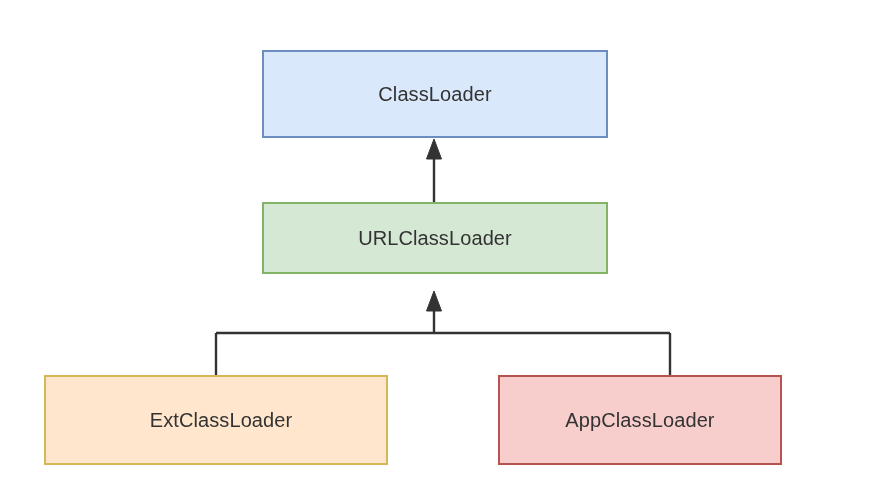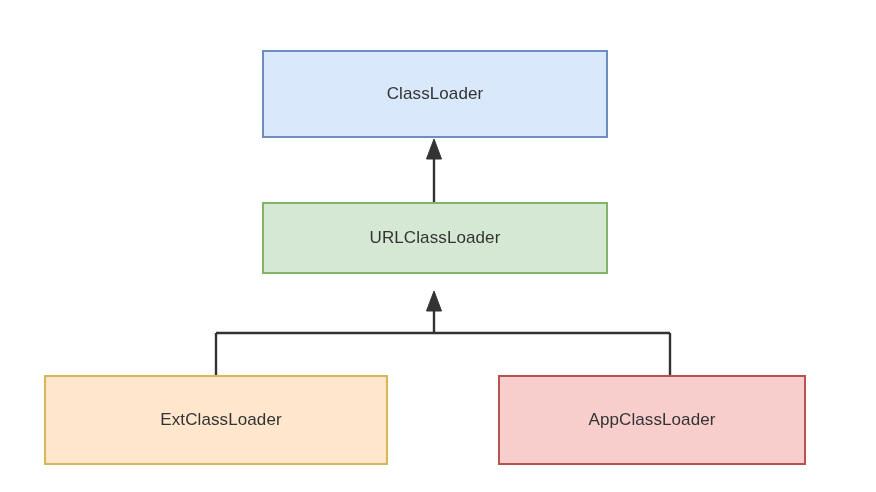--- a/index.html
+++ b/index.html
@@ -31,31 +31,31 @@
     box-sizing: border-box;
     display: flex;
     align-items: center;
     justify-content: center;
     border-style: solid;
     border-width: 2px;
     text-align: center;
   }
   .node-label {
     font-family: "Liberation Sans", sans-serif;
-    font-size: 17px;
+    font-size: 20px;
     line-height: 1.2;
     color: #333333;
     letter-spacing: 0.1px;
     white-space: nowrap;
   }
   
   #node-classloader    { left: 262px; top: 50px;  width: 346px; height: 88px; }
   #node-urlclassloader { left: 262px; top: 202px; width: 346px; height: 72px; }
   #node-extclassloader { left: 44px;  top: 375px; width: 344px; height: 90px; padding-left: 10px; }
-  #node-appclassloader { left: 498px; top: 375px; width: 308px; height: 90px; }
+  #node-appclassloader { left: 498px; top: 375px; width: 284px; height: 90px; }
 </style>
 </head>
 <body>
 
 <div id="canvas">
 
   <svg class="edge-layer" width="876" height="492" viewBox="0 0 876 492" xmlns="http://www.w3.org/2000/svg">
 
     <g>
       <line x1="434" y1="202" x2="434" y2="152" stroke="#333333" stroke-width="2.4"></line>

